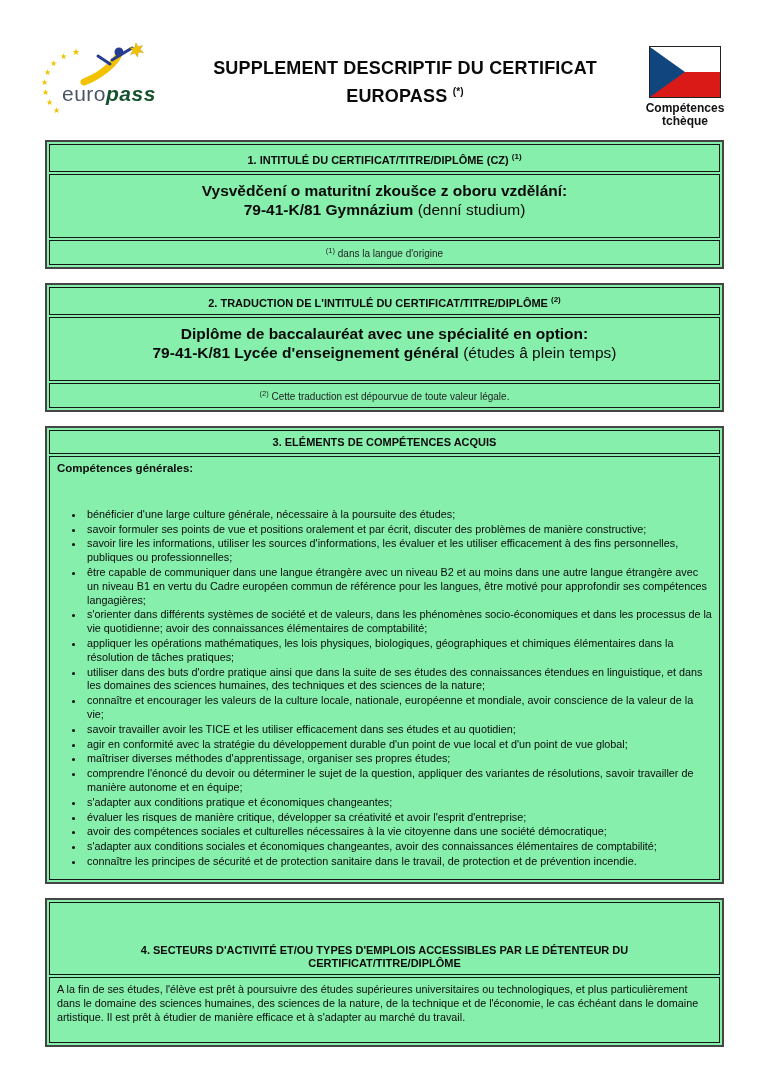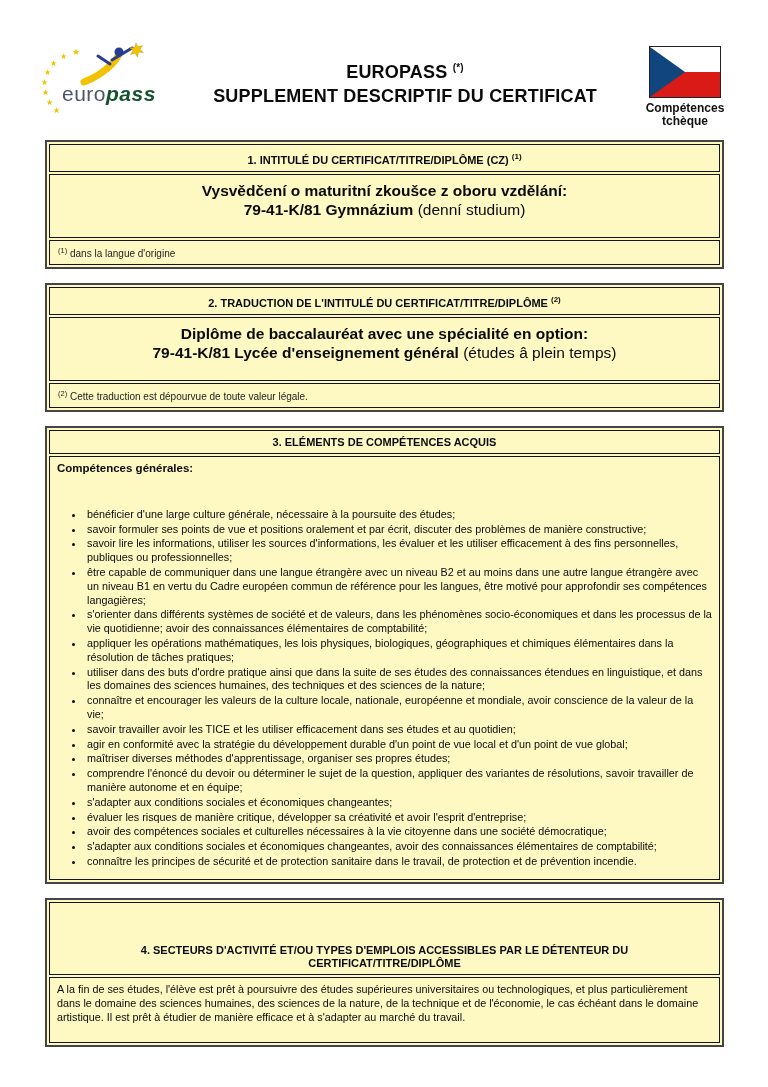--- a/index.html
+++ b/index.html
@@ -82,42 +82,42 @@
     font-weight: bold;
     line-height: 13px;
     color: #111;
   }
   
   .content { padding: 12px 44px 0 45px; }
   .section {
     border: 2px solid #454545;
     padding: 2px;
     margin-bottom: 14px;
-    background: #fef9c3;
+    background: #86efac;
   }
   .row { border: 1px solid #151515; }
   .row + .row { margin-top: 2px; }
   .row-title {
     text-align: center;
     font-weight: bold;
     font-size: 11px;
     line-height: 13px;
     padding: 5px 8px 4px 8px;
   }
   .row-title sup { font-size: 8px; font-weight: bold; }
   .row-title .constrain { display: inline-block; max-width: 560px; margin-top: 36px; }
   .row-main {
     text-align: center;
     padding: 6px 8px 18px 8px;
     font-size: 15.5px;
     line-height: 19px;
   }
   .row-main .b { font-weight: bold; }
   .row-foot {
-    text-align: left;
+    text-align: center;
     font-size: 10px;
     line-height: 12px;
     padding: 4px 8px;
     color: #222;
   }
   .row-foot sup { font-size: 7.5px; }
   .row-body {
     padding: 5px 7px 6px 7px;
     font-size: 10.8px;
     line-height: 13.8px;
@@ -160,22 +160,22 @@
         <path d="M34 18 L54 6" stroke="#273b8f" stroke-width="3" fill="none" stroke-linecap="round"></path>
         <path d="M32 22 L20 14" stroke="#273b8f" stroke-width="3" fill="none" stroke-linecap="round"></path>
         <path d="M58 1 l2 4 4.5-1.5 -2.5 4 3.5 3 -5 -0.5 -1 5 -2.5 -4 -4.5 1.5 2.5 -4 -3.5 -3 5 0.5 z" fill="#f2c200" stroke="#c79a00" stroke-width="0.5"></path>
       </svg>
       <div class="logo-text">
         <span class="euro">euro</span><span class="pass">pass</span>
       </div>
     </div>
 
     <div class="title-block">
+      <div class="title-line">SUPPLEMENT DESCRIPTIF DU CERTIFICAT</div>
       <div class="title-line"><span>EUROPASS</span> <sup>(*)</sup></div>
-      <div class="title-line">SUPPLEMENT DESCRIPTIF DU CERTIFICAT</div>
     </div>
 
     <div class="flag-block">
       <svg class="flag" viewBox="0 0 6 4" preserveAspectRatio="none">
         <rect x="0" y="0" width="6" height="2" fill="#ffffff"></rect>
         <rect x="0" y="2" width="6" height="2" fill="#da1a16"></rect>
         <polygon points="0,0 3,2 0,4" fill="#11457e"></polygon>
       </svg>
       <div class="flag-caption">
         <div>Compétences</div>
@@ -222,21 +222,21 @@
             <li>savoir lire les informations, utiliser les sources d'informations, les évaluer et les utiliser efficacement à des fins personnelles, publiques ou professionnelles;</li>
             <li>être capable de communiquer dans une langue étrangère avec un niveau B2 et au moins dans une autre langue étrangère avec un niveau B1 en vertu du Cadre européen commun de référence pour les langues, être motivé pour approfondir ses compétences langagières;</li>
             <li>s'orienter dans différents systèmes de société et de valeurs, dans les phénomènes socio-économiques et dans les processus de la vie quotidienne; avoir des connaissances élémentaires de comptabilité;</li>
             <li>appliquer les opérations mathématiques, les lois physiques, biologiques, géographiques et chimiques élémentaires dans la résolution de tâches pratiques;</li>
             <li>utiliser dans des buts d'ordre pratique ainsi que dans la suite de ses études des connaissances étendues en linguistique, et dans les domaines des sciences humaines, des techniques et des sciences de la nature;</li>
             <li>connaître et encourager les valeurs de la culture locale, nationale, européenne et mondiale, avoir conscience de la valeur de la vie;</li>
             <li>savoir travailler avoir les TICE et les utiliser efficacement dans ses études et au quotidien;</li>
             <li>agir en conformité avec la stratégie du développement durable d'un point de vue local et d'un point de vue global;</li>
             <li>maîtriser diverses méthodes d'apprentissage, organiser ses propres études;</li>
             <li>comprendre l'énoncé du devoir ou déterminer le sujet de la question, appliquer des variantes de résolutions, savoir travailler de manière autonome et en équipe;</li>
-            <li>s'adapter aux conditions sociales et économiques changeantes;</li>
+            <li>s'adapter aux conditions pratique et économiques changeantes;</li>
             <li>évaluer les risques de manière critique, développer sa créativité et avoir l'esprit d'entreprise;</li>
             <li>avoir des compétences sociales et culturelles nécessaires à la vie citoyenne dans une société démocratique;</li>
             <li>s'adapter aux conditions sociales et économiques changeantes, avoir des connaissances élémentaires de comptabilité;</li>
             <li>connaître les principes de sécurité et de protection sanitaire dans le travail, de protection et de prévention incendie.</li>
           </ul>
       </div>
     </div>
 
     <div class="section">
       <div class="row row-title">

